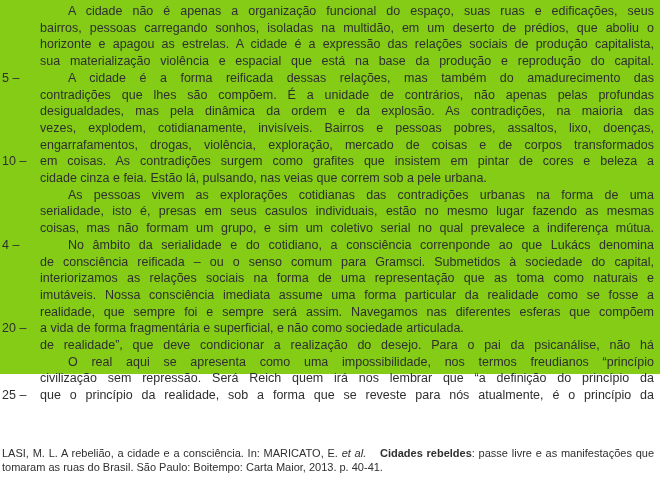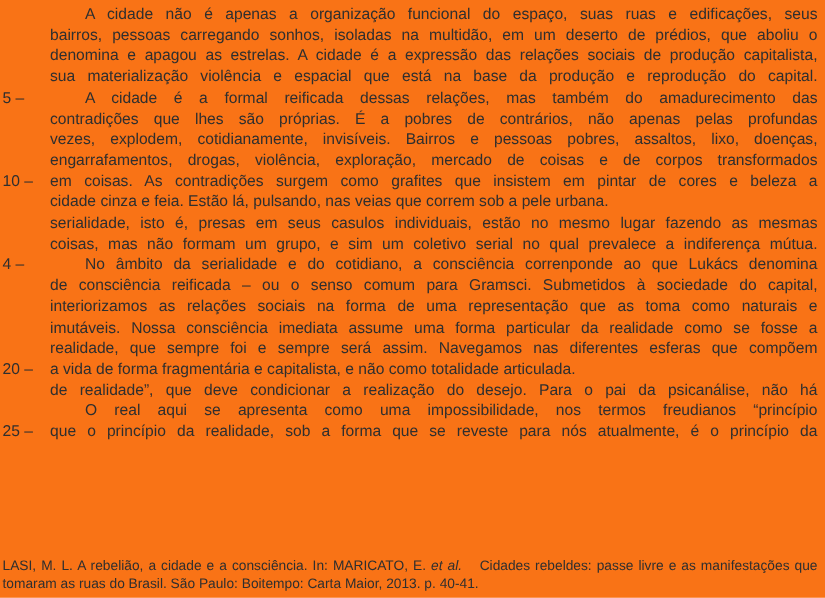--- a/index.html
+++ b/index.html
@@ -3,80 +3,88 @@
 <meta charset="utf-8">
 <style>
   html, body { margin: 0; padding: 0; }
   body {
     width: 660px; height: 478px;
     background: #ffffff;
     font-family: "Liberation Sans", sans-serif;
     color: #2f2f2f;
     overflow: hidden;
   }
-  .page { position: relative; width: 660px; height: 478px; background: #f97316; }
+  .page { position: relative; width: 660px; height: 374px; background: #84cc16; }
   .text-body { position: absolute; top: 3px; left: 0; right: 6px; }
   .line { display: flex; font-size: 12.5px; line-height: 16.7px; }
   .gutter { flex: 0 0 40px; box-sizing: border-box; padding-left: 2px; text-align: left; }
   .txt { flex: 1; text-align: justify; text-align-last: justify; }
   .txt.left { text-align: right; text-align-last: left; }
   .txt.indent { text-indent: 28px; }
   .citation {
     position: absolute; top: 446px; left: 2px; right: 6px;
     margin: 0; font-size: 11px; line-height: 14px;
     text-align: justify;
   }
   .citation i { font-style: italic; }
-  .citation b { font-weight: normal; margin-left: 10px; }
+  .citation b { font-weight: bold; margin-left: 10px; }
 </style>
 </head>
 <body>
 
 <div class="page">
   <div class="text-body">
 
     <div class="line">
       <span class="gutter"></span>
       <span class="txt indent">A cidade não é apenas a organização funcional do espaço, suas ruas e edificações, seus</span>
     </div>
     <div class="line">
       <span class="gutter"></span>
       <span class="txt">bairros, pessoas carregando sonhos, isoladas na multidão, em um deserto de prédios, que aboliu o</span>
     </div>
     <div class="line">
       <span class="gutter"></span>
-      <span class="txt">denomina e apagou as estrelas. A cidade é a expressão das relações sociais de produção capitalista,</span>
+      <span class="txt">horizonte e apagou as estrelas. A cidade é a expressão das relações sociais de produção capitalista,</span>
     </div>
     <div class="line">
       <span class="gutter"></span>
       <span class="txt">sua materialização violência e espacial que está na base da produção e reprodução do capital.</span>
     </div>
     <div class="line">
       <span class="gutter">5 –</span>
-      <span class="txt indent">A cidade é a formal reificada dessas relações, mas também do amadurecimento das</span>
+      <span class="txt indent">A cidade é a forma reificada dessas relações, mas também do amadurecimento das</span>
     </div>
     <div class="line">
       <span class="gutter"></span>
-      <span class="txt">contradições que lhes são próprias. É a pobres de contrários, não apenas pelas profundas</span>
+      <span class="txt">contradições que lhes são compõem. É a unidade de contrários, não apenas pelas profundas</span>
+    </div>
+    <div class="line">
+      <span class="gutter"></span>
+      <span class="txt">desigualdades, mas pela dinâmica da ordem e da explosão. As contradições, na maioria das</span>
     </div>
     <div class="line">
       <span class="gutter"></span>
       <span class="txt">vezes, explodem, cotidianamente, invisíveis. Bairros e pessoas pobres, assaltos, lixo, doenças,</span>
     </div>
     <div class="line">
       <span class="gutter"></span>
       <span class="txt">engarrafamentos, drogas, violência, exploração, mercado de coisas e de corpos transformados</span>
     </div>
     <div class="line">
       <span class="gutter">10 –</span>
       <span class="txt">em coisas. As contradições surgem como grafites que insistem em pintar de cores e beleza a</span>
     </div>
     <div class="line">
       <span class="gutter"></span>
       <span class="txt left">cidade cinza e feia. Estão lá, pulsando, nas veias que correm sob a pele urbana.</span>
+    </div>
+    <div class="line">
+      <span class="gutter"></span>
+      <span class="txt indent">As pessoas vivem as explorações cotidianas das contradições urbanas na forma de uma</span>
     </div>
     <div class="line">
       <span class="gutter"></span>
       <span class="txt">serialidade, isto é, presas em seus casulos individuais, estão no mesmo lugar fazendo as mesmas</span>
     </div>
     <div class="line">
       <span class="gutter"></span>
       <span class="txt">coisas, mas não formam um grupo, e sim um coletivo serial no qual prevalece a indiferença mútua.</span>
     </div>
     <div class="line">
@@ -94,29 +102,33 @@
     <div class="line">
       <span class="gutter"></span>
       <span class="txt">imutáveis. Nossa consciência imediata assume uma forma particular da realidade como se fosse a</span>
     </div>
     <div class="line">
       <span class="gutter"></span>
       <span class="txt">realidade, que sempre foi e sempre será assim. Navegamos nas diferentes esferas que compõem</span>
     </div>
     <div class="line">
       <span class="gutter">20 –</span>
-      <span class="txt left">a vida de forma fragmentária e capitalista, e não como totalidade articulada.</span>
+      <span class="txt left">a vida de forma fragmentária e superficial, e não como sociedade articulada.</span>
     </div>
     <div class="line">
       <span class="gutter"></span>
       <span class="txt">de realidade”, que deve condicionar a realização do desejo. Para o pai da psicanálise, não há</span>
     </div>
     <div class="line">
       <span class="gutter"></span>
       <span class="txt indent">O real aqui se apresenta como uma impossibilidade, nos termos freudianos “princípio</span>
+    </div>
+    <div class="line">
+      <span class="gutter"></span>
+      <span class="txt">civilização sem repressão. Será Reich quem irá nos lembrar que “a definição do princípio da</span>
     </div>
     <div class="line">
       <span class="gutter">25 –</span>
       <span class="txt">que o princípio da realidade, sob a forma que se reveste para nós atualmente, é o princípio da</span>
     </div>
 
   </div>
 
   <p class="citation"><span>LASI, M. L. A rebelião, a cidade e a consciência. In: MARICATO, E.</span>
     <i>et al.</i>

